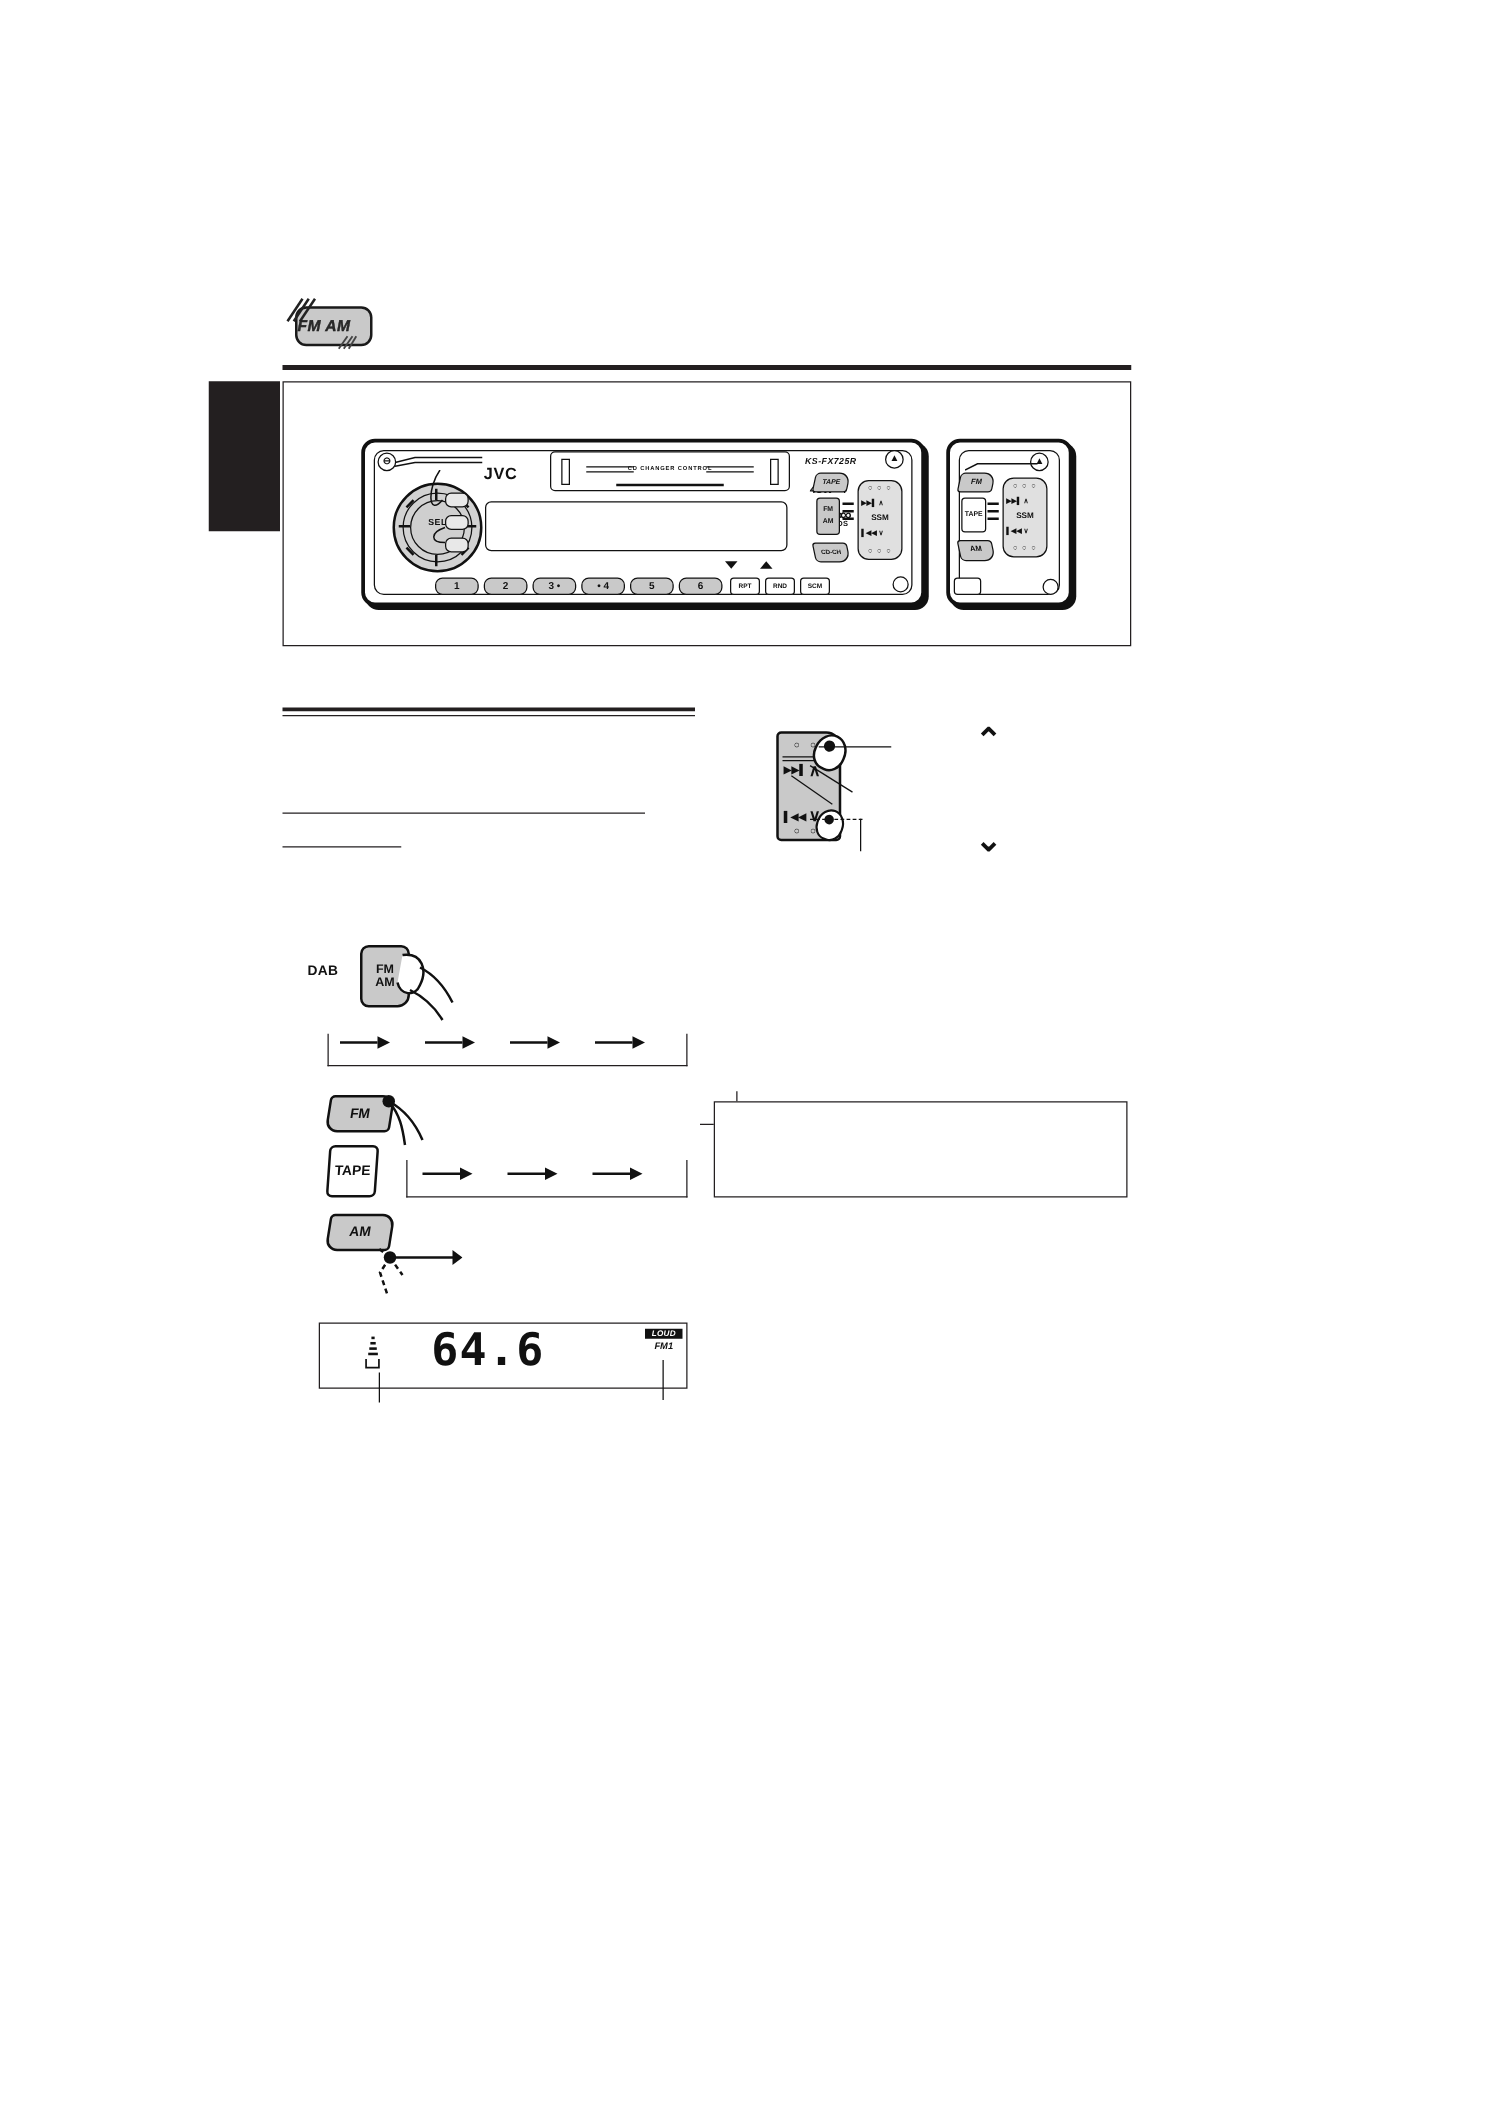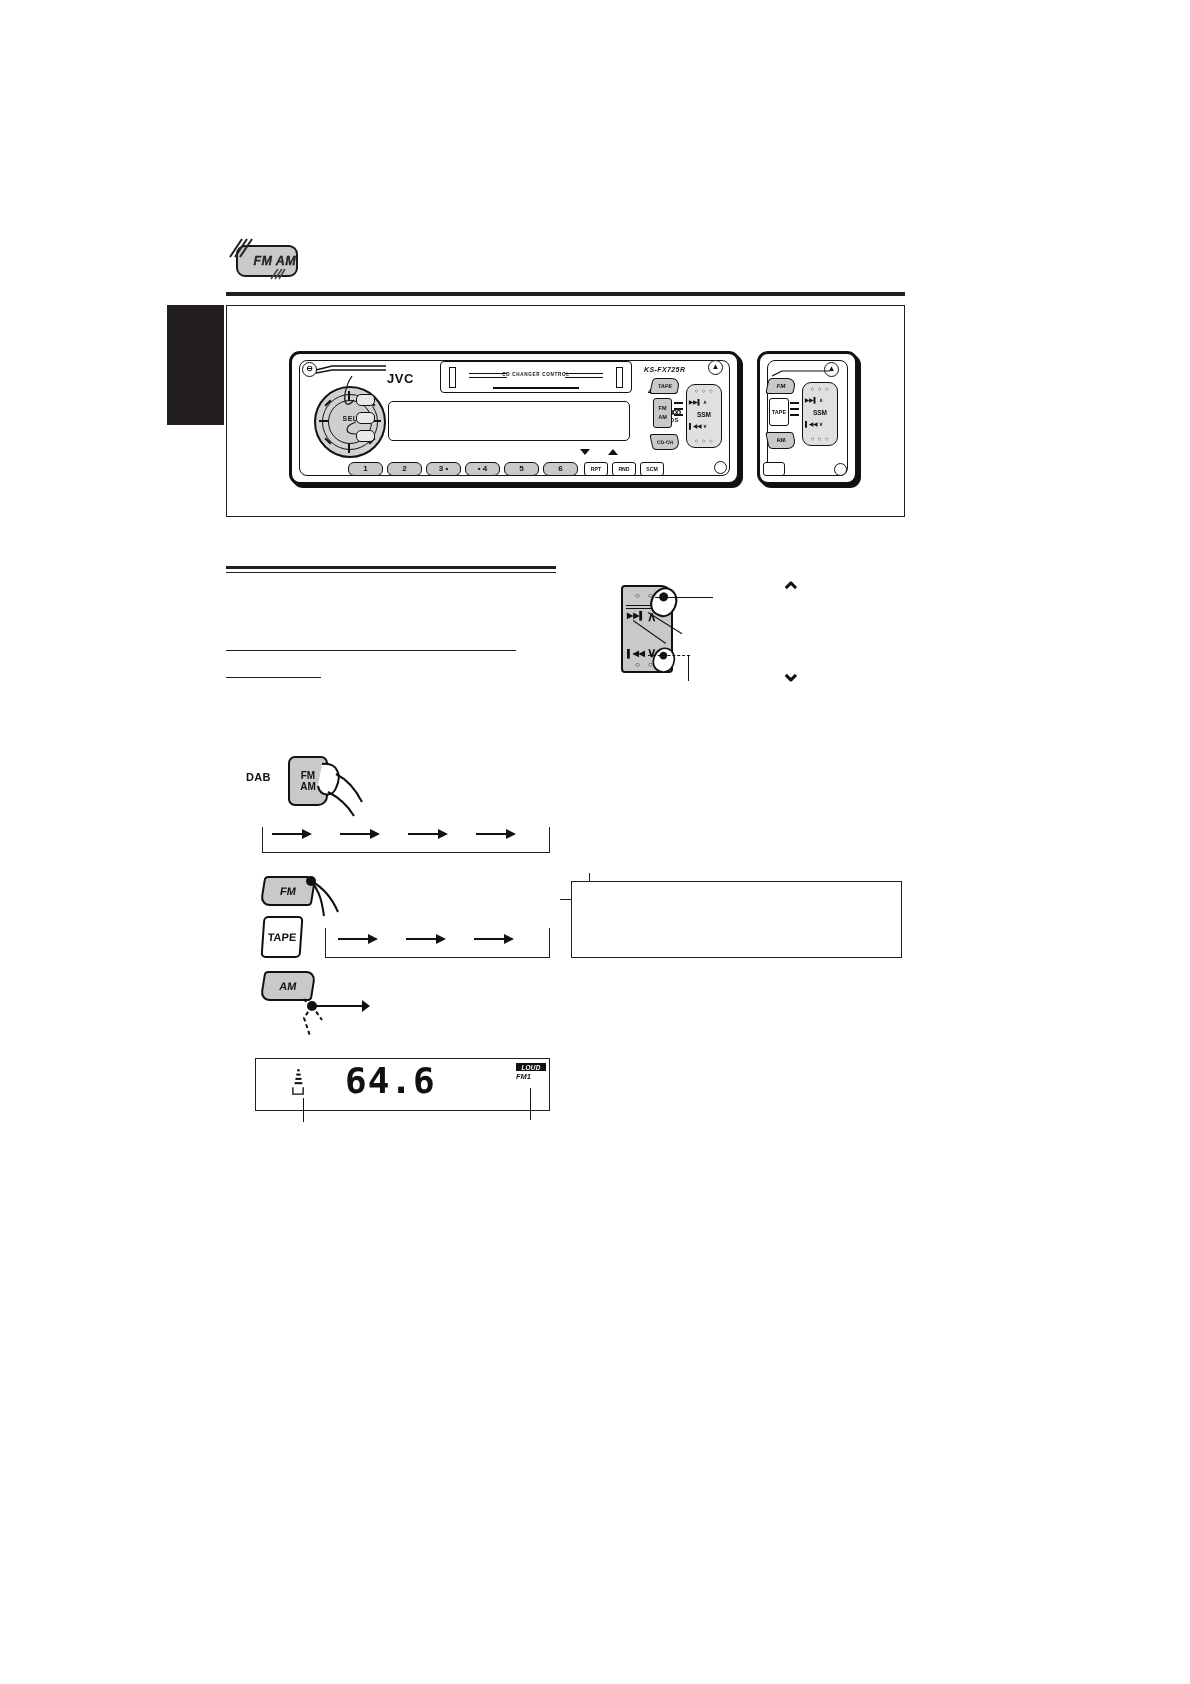--- a/index.html
+++ b/index.html
@@ -9,21 +9,21 @@
   }
   .abs{position:absolute;}
 
   
   #side-tab{left:167px;top:305px;width:57px;height:120px;background:#231f20;}
 
   
   #hdr-icon-wrap{left:236px;top:245px;width:66px;height:36px;}
   .fmam-key{
     width:62px;height:32px;border-radius:9px;background:#c9c9c9;
-    border:2.5px solid #1a1a1a;display:flex;align-items:center;justify-content:flex-end;
+    border:2.5px solid #1a1a1a;display:flex;align-items:center;justify-content:flex-start;
     box-sizing:border-box;
   }
   .fmam-key span{
     font-size:12.5px;font-weight:bold;font-style:italic;letter-spacing:.4px;
     color:#2b2b2b;font-family:"Liberation Sans", sans-serif;
     -webkit-text-stroke:.3px #111;
   }
   .wave-tl{left:228px;top:237px;width:26px;height:22px;}
   .wave-in{left:270px;top:268px;width:16px;height:13px;}
 
@@ -190,21 +190,21 @@
   #lcdfig{left:255px;top:1058px;width:295px;height:53px;border:1.5px solid #231f20;box-sizing:border-box;background:#fff;}
   #lcd-freq{
     left:345px;top:1060px;font-size:36px;font-weight:bold;letter-spacing:1px;color:#111;
     font-family:"DejaVu Sans Mono", monospace;
   }
   #lcd-badge{left:516px;top:1063px;width:30px;}
   #lcd-badge .loud{
     background:#111;color:#fff;font-size:6.5px;font-weight:bold;font-style:italic;
     text-align:center;letter-spacing:.2px;padding:.5px 0;
   }
-  #lcd-badge .fm1{font-size:7.5px;font-weight:bold;font-style:italic;text-align:left;margin-top:1px;}
+  #lcd-badge .fm1{font-size:7.5px;font-weight:bold;font-style:italic;text-align:center;margin-top:1px;}
   .antenna{left:292px;top:1068px;width:12px;height:34px;}
   .callout-v{position:absolute;width:1.4px;background:#111;}
 </style>
 </head>
 <body>
 
 <div class="abs" id="side-tab"></div>
 
 <div class="abs" id="hdr-icon-wrap">
   <div class="fmam-key">

